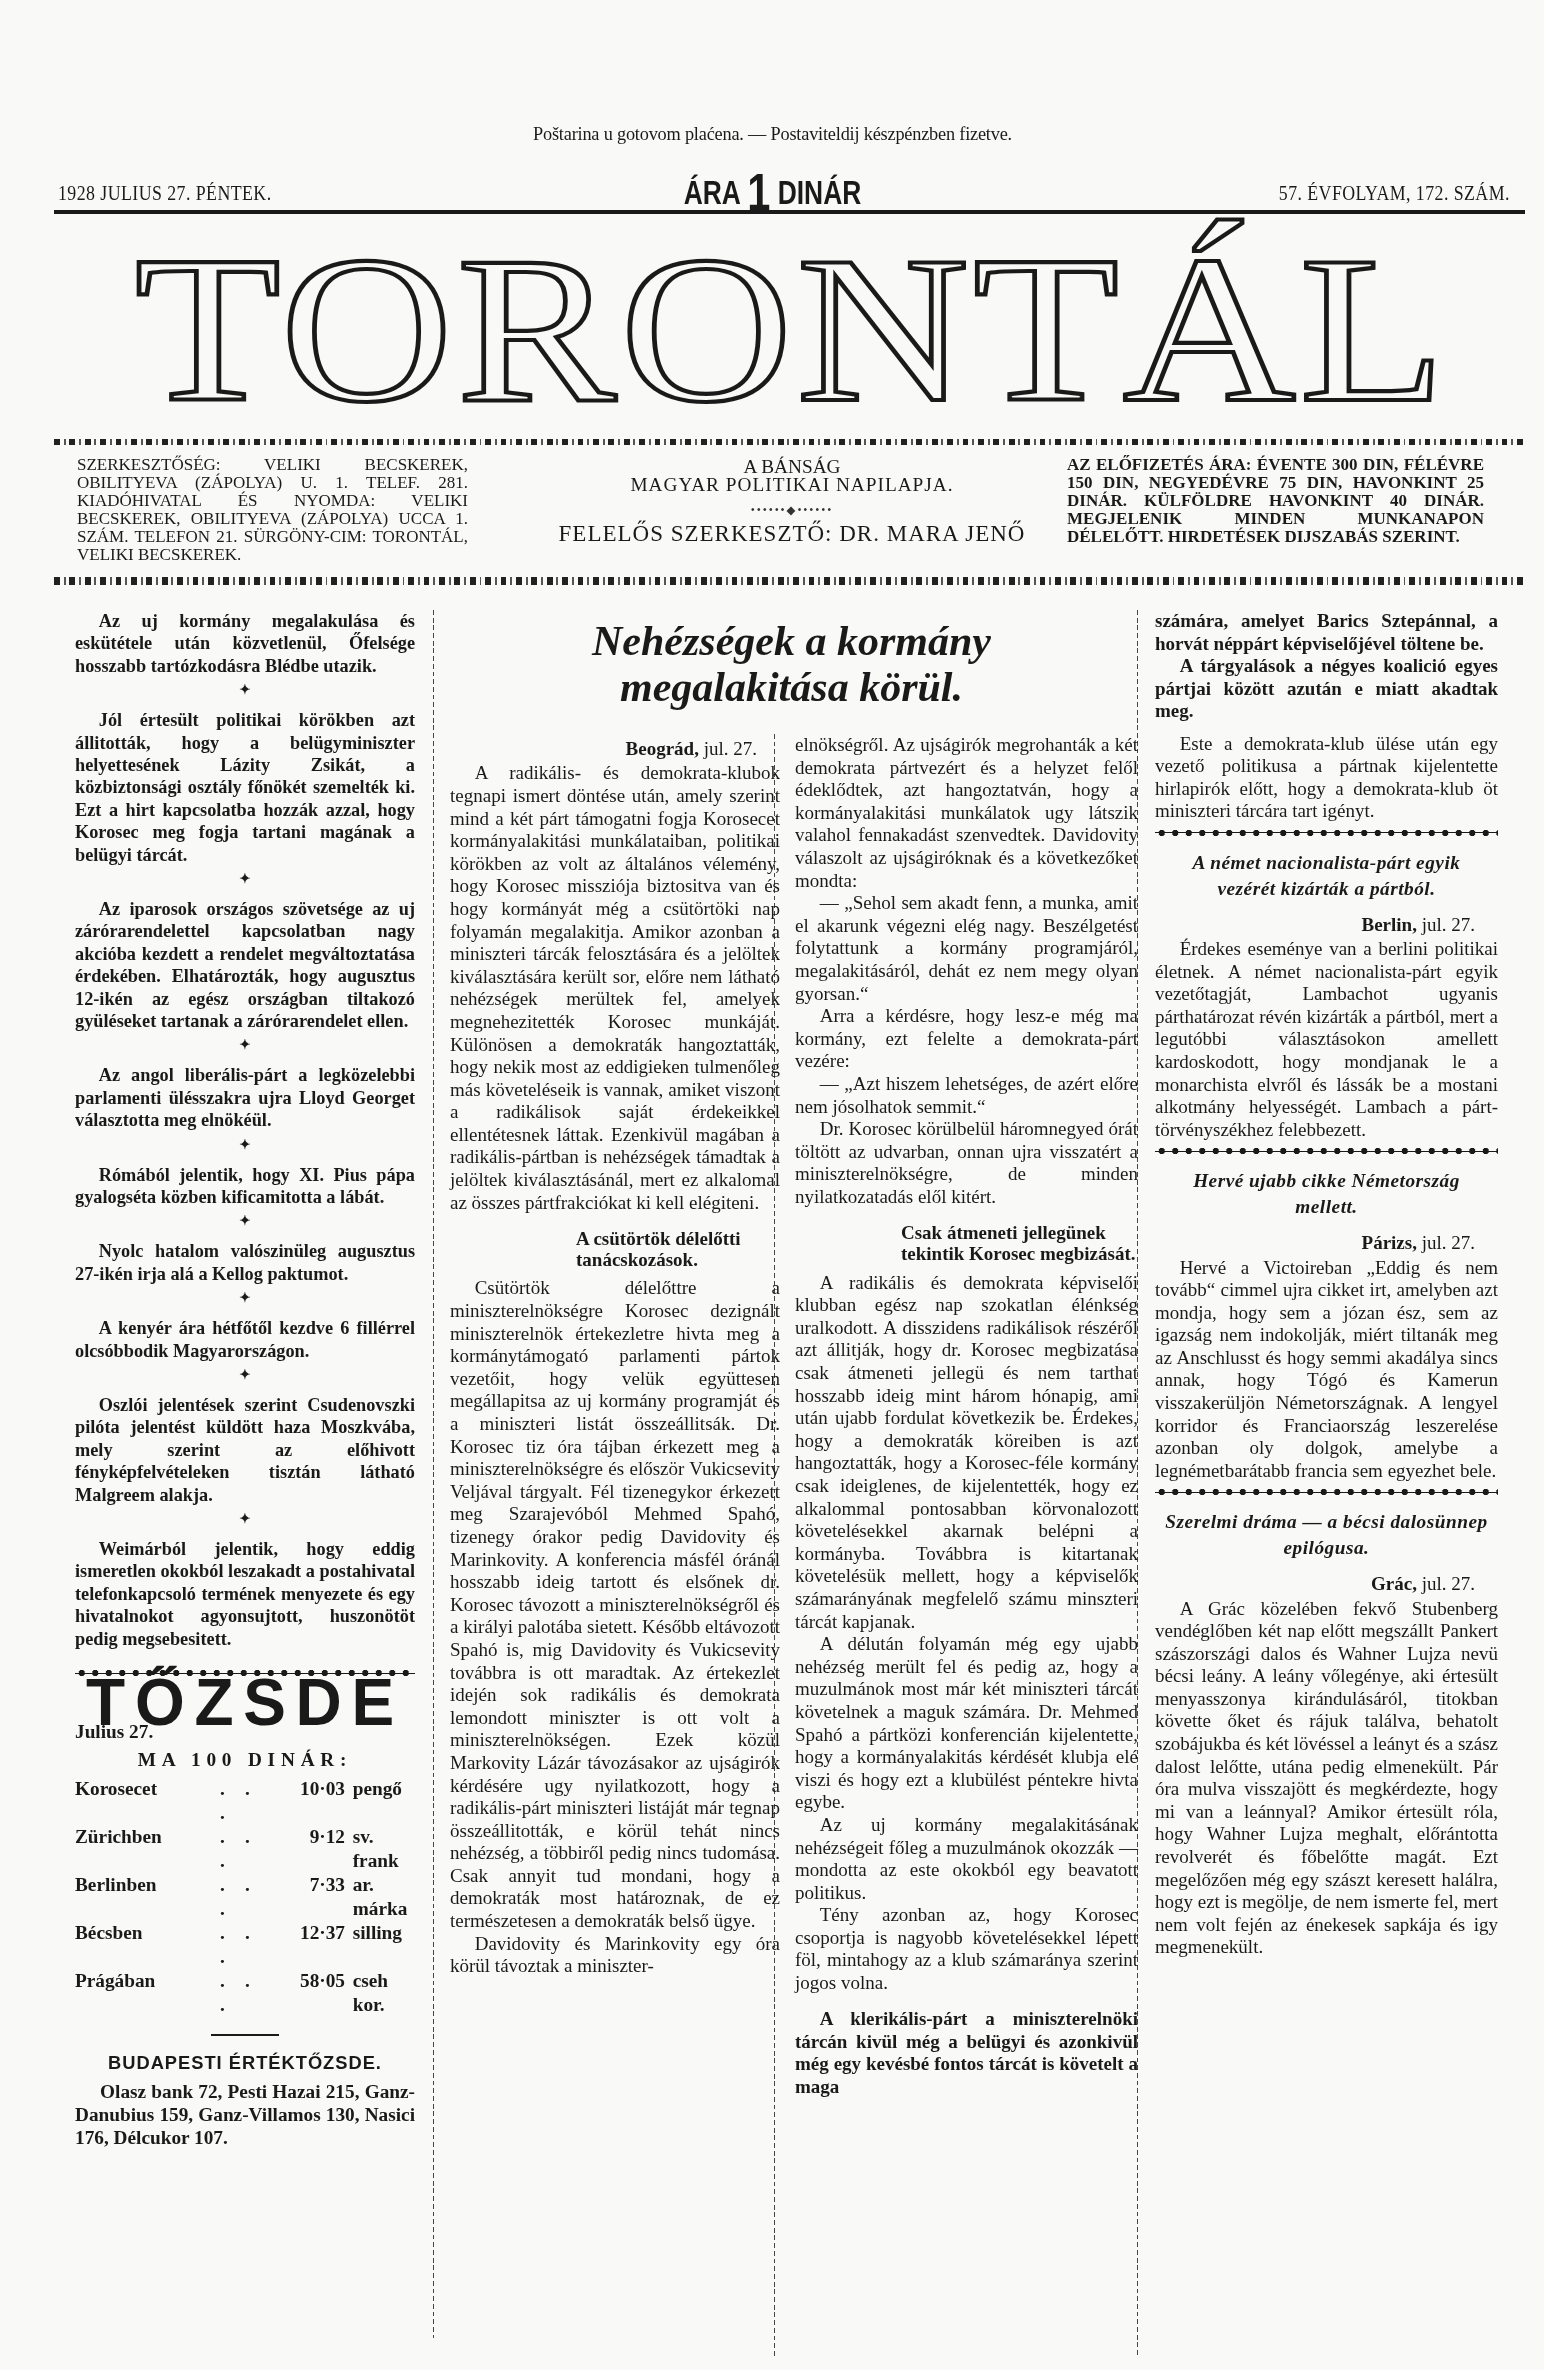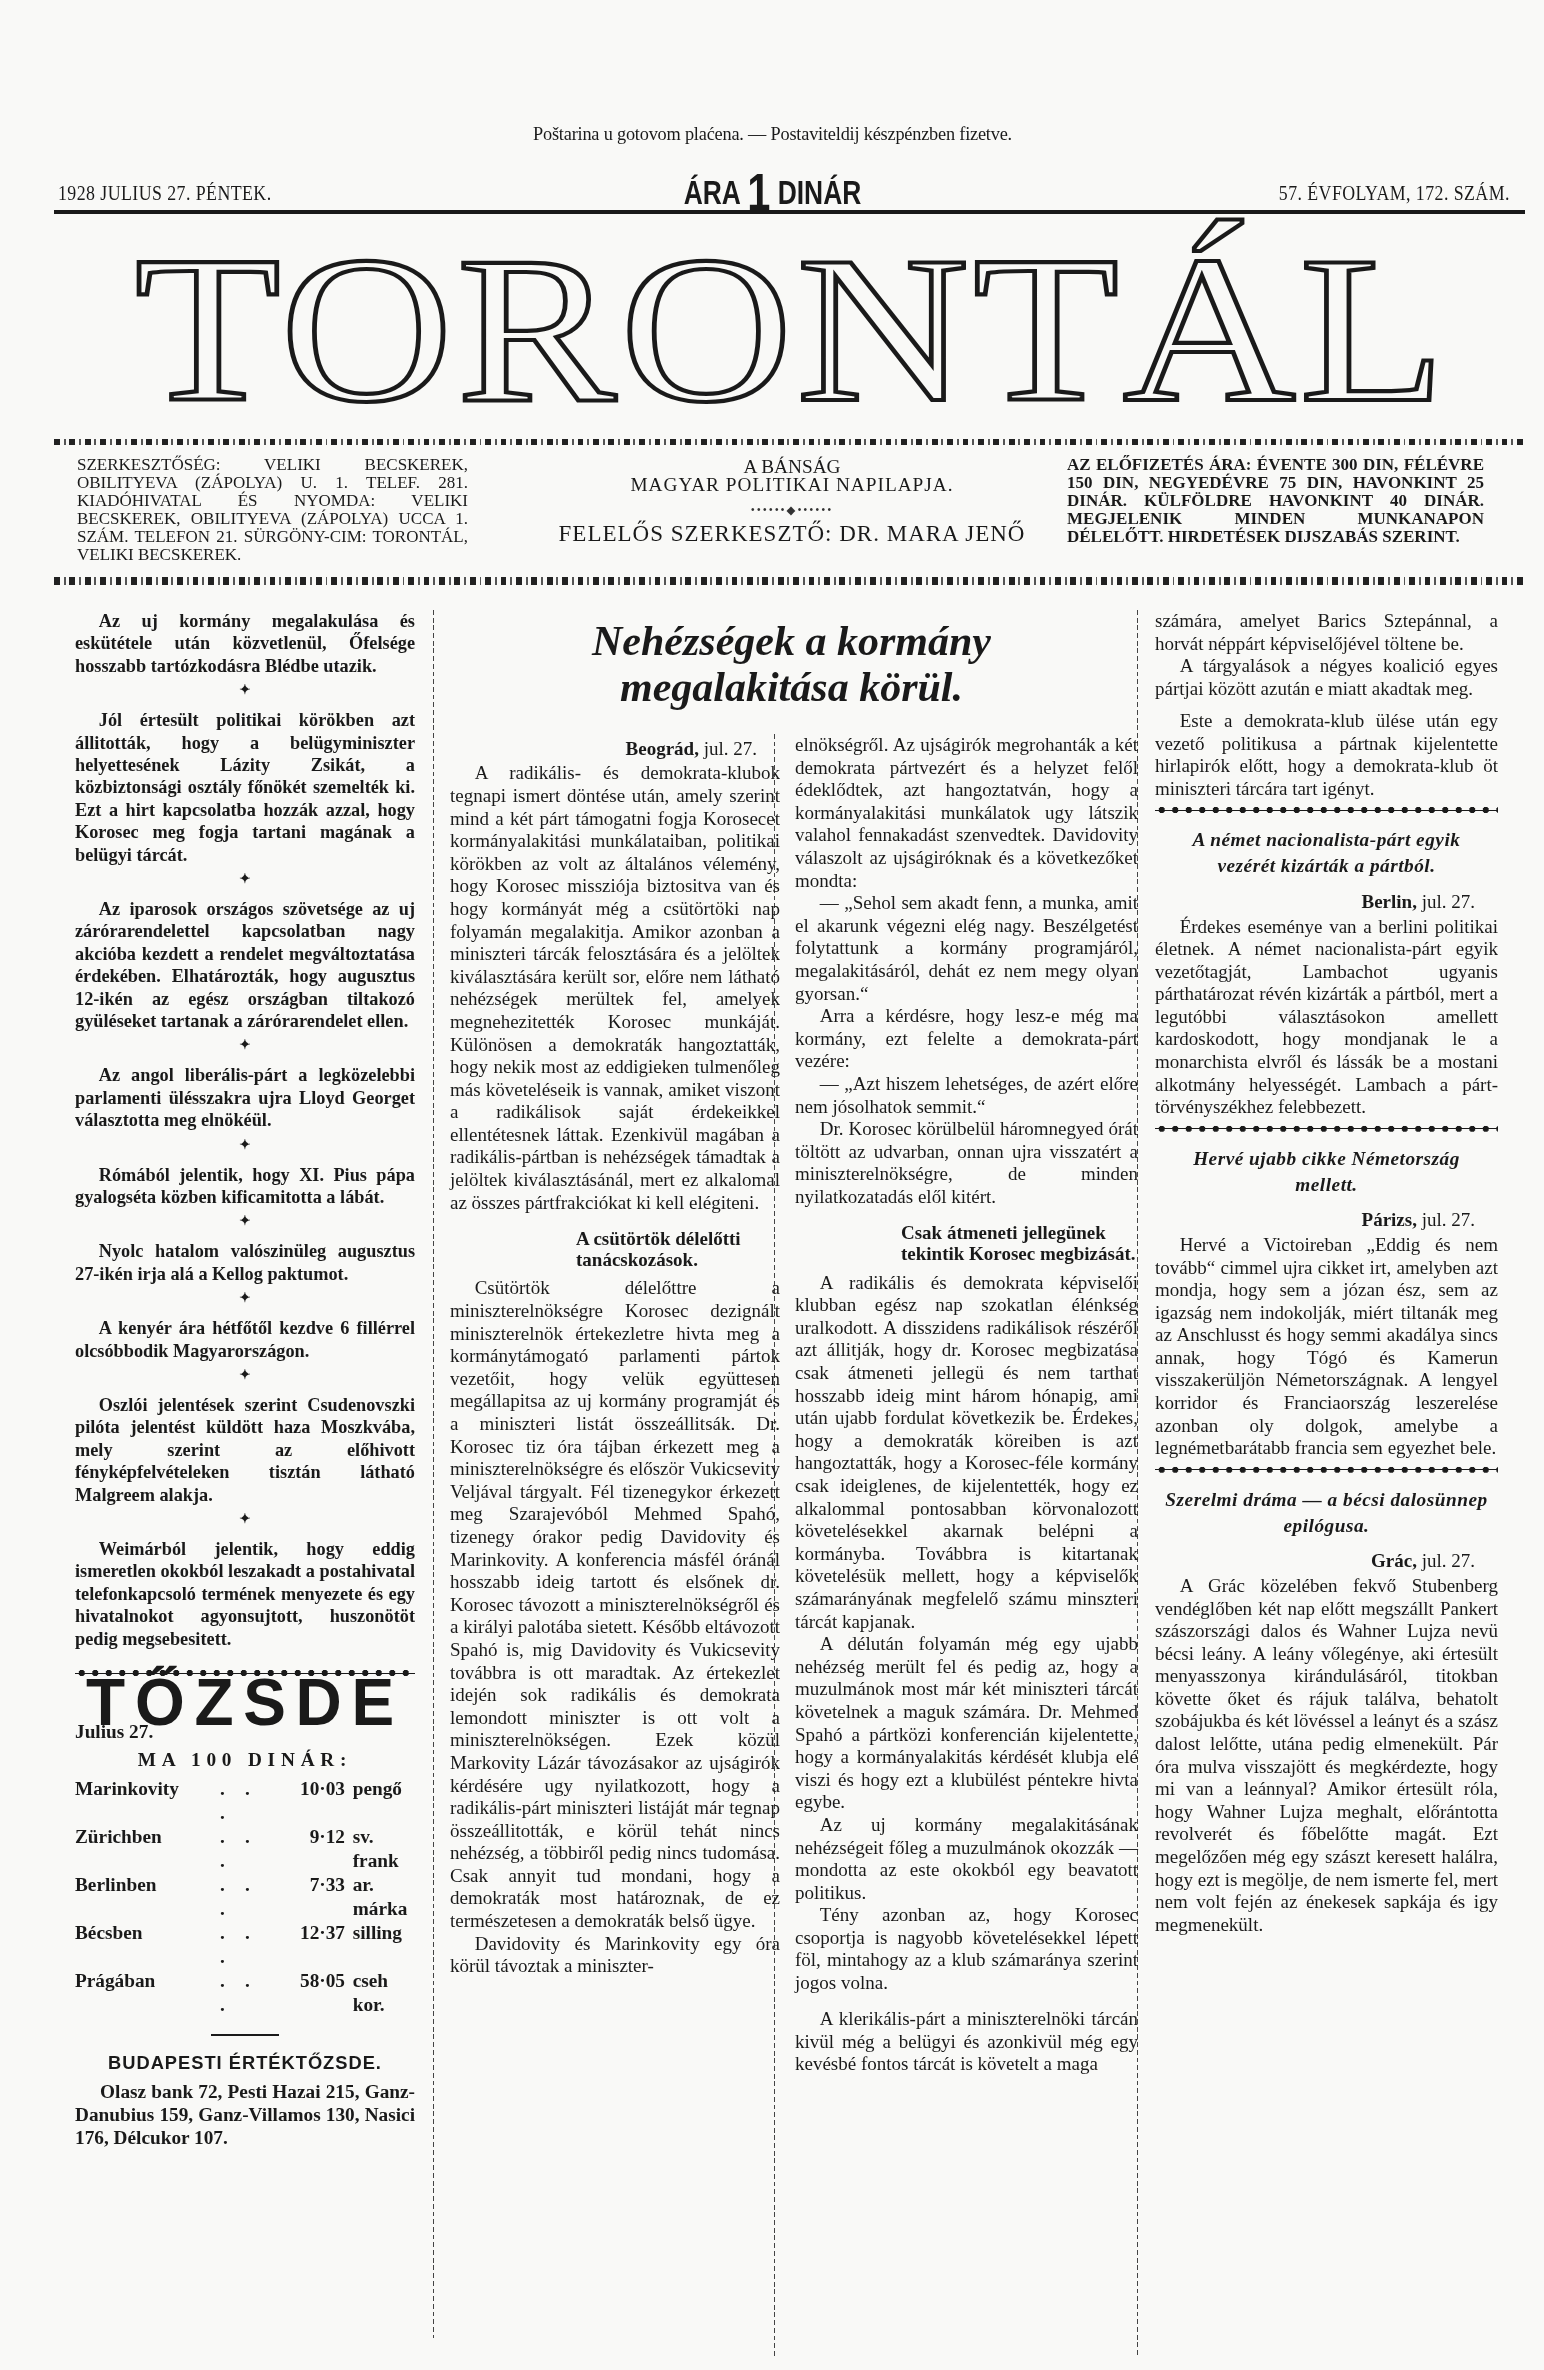--- a/index.html
+++ b/index.html
@@ -41,21 +41,21 @@
   .headline { top: 618px; left: 521px; width: 541px; text-align: center; font-family: "Liberation Serif", serif;
     font-style: italic; font-weight: bold; font-size: 42px; line-height: 46px; }
   .dl { text-align: right !important; text-indent: 0 !important; margin: 3.9px 23px 1.9px 0 !important; }
   .dl b { font-weight: bold; }
   .sub { font-weight: bold; text-indent: 0 !important; text-align: left !important; margin: 13.5px 0 7.7px 126px !important; line-height: 21px; }
   .divider { height: 7.7px; margin: 5.8px 0 13.5px;
     background: radial-gradient(circle, #1a1a1a 0 2.9px, transparent 3.4px) 0 50%/13.5px 7.7px repeat-x,
                 linear-gradient(#1a1a1a, #1a1a1a) 0 50%/100% 1px no-repeat; }
   .h4 { font-family: "Liberation Serif", serif; font-style: italic; font-weight: bold; text-align: center !important;
     text-indent: 0 !important; font-size: 19.3px; line-height: 26px; margin: 11.6px 9.7px 11.6px !important; letter-spacing: 0.5px; }
-  .bold-p { font-weight: normal; }
+  .bold-p { font-weight: bold; }
   .tozsde-title { font-family: "Liberation Sans", sans-serif; font-weight: 900; font-size: 64px; text-align: center !important;
     text-indent: 0 !important; letter-spacing: 9.7px; margin: 13.5px 0 7.7px !important; transform: scaleY(1.05); }
   .tz-date { text-align: center; text-indent: 0 !important; font-size: 19.3px; margin-top: 5.8px !important; }
   .tz-ma { text-align: center !important; text-indent: 0 !important; font-size: 19.3px; letter-spacing: 5.8px; margin: 5.8px 0 5.8px !important; }
   .rate { display: flex; font-size: 19.3px; line-height: 24px; }
   .rate .city { width: 145px; }
   .rate .dots { width: 48px; letter-spacing: 7.7px; }
   .rate .val { width: 77px; text-align: right; padding-right: 7.7px; }
   .rate .cur { flex: 1; }
   .short-rule { width: 68px; height: 1.9px; background: #1a1a1a; margin: 17.4px auto 15.4px; }
@@ -111,21 +111,21 @@
   <p class="news">Oszlói jelentések szerint Csudenovszki pilóta jelentést küldött haza Moszkvába, mely szerint az előhivott fényképfelvételeken tisztán látható Malgreem alakja.</p>
   <p class="star">✦</p>
   <p class="news">Weimárból jelentik, hogy eddig ismeretlen okokból leszakadt a postahivatal telefonkapcsoló termének menyezete és egy hivatalnokot agyonsujtott, huszonötöt pedig megsebesitett.</p>
 
   <div class="divider" style="margin-top:19.3px"></div>
   <p class="tozsde-title">TŐZSDE</p>
   <p class="tz-date">Julius 27.</p>
   <p class="tz-ma">MA 100 DINÁR:</p>
   <div>
     <div class="rate">
-      <span class="city">Marinkovity</span>
+      <span class="city">Korosecet</span>
       <span class="dots">. . .</span>
       <span class="val">10·03</span>
       <span class="cur">pengő</span>
     </div>
     <div class="rate">
       <span class="city">Zürichben</span>
       <span class="dots">. . .</span>
       <span class="val">9·12</span>
       <span class="cur">sv. frank</span>
     </div>

